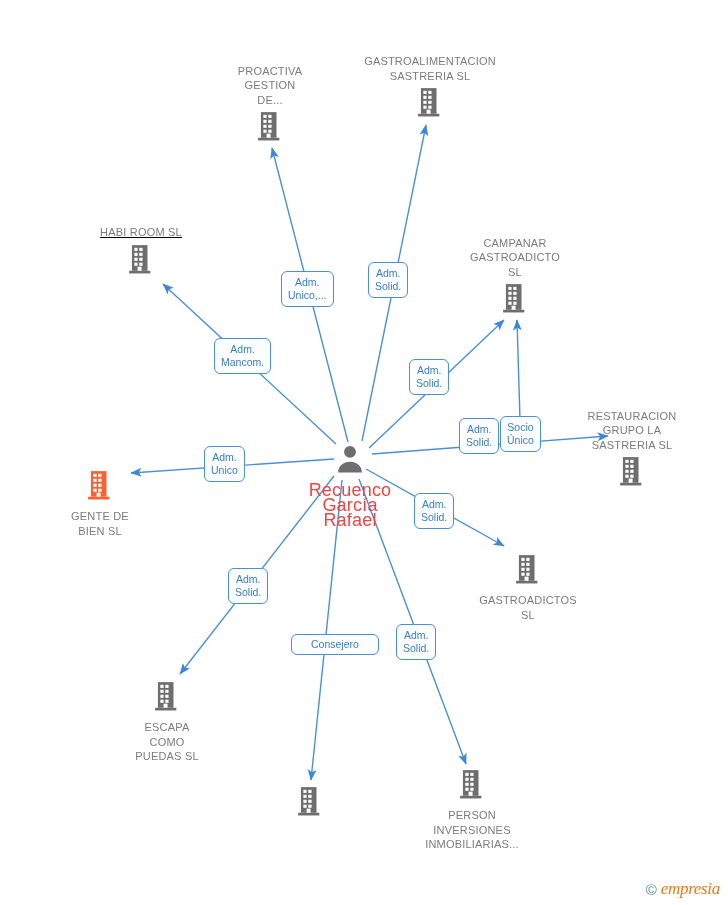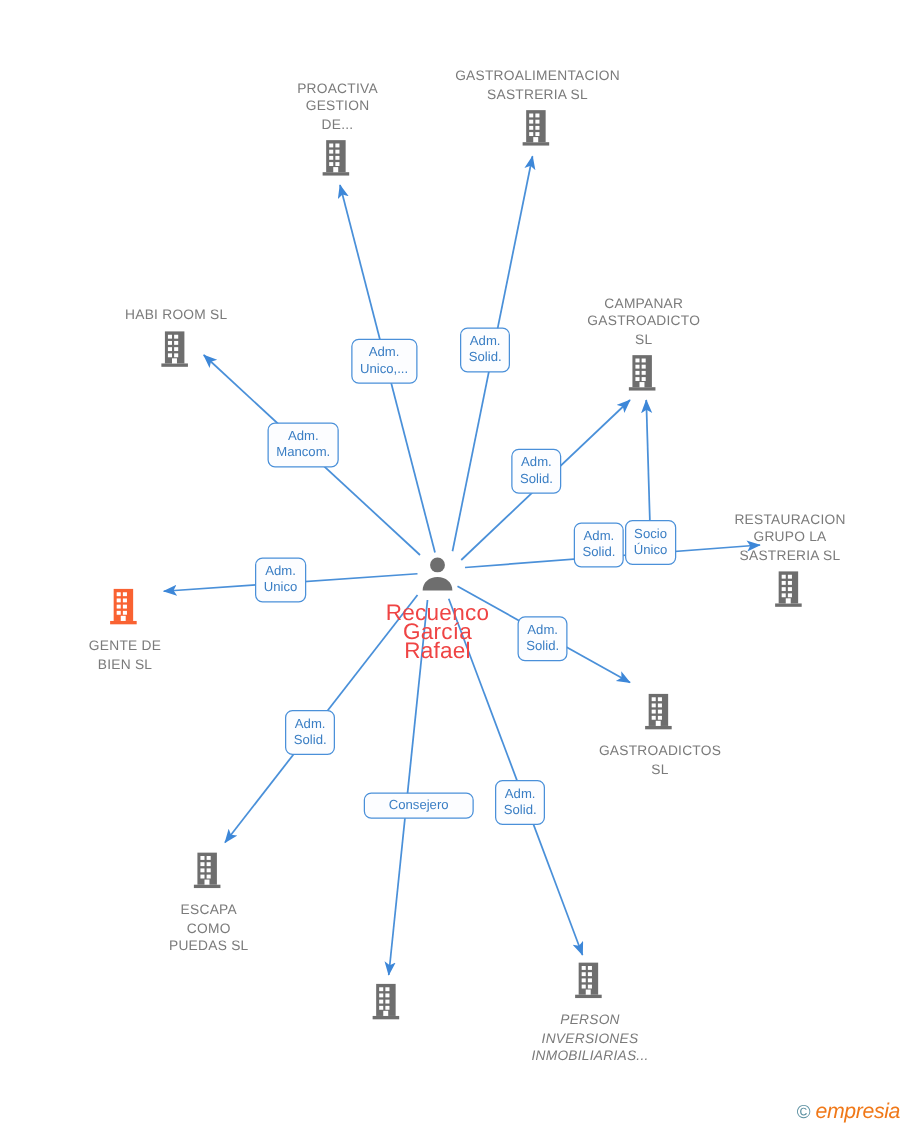--- a/index.html
+++ b/index.html
@@ -88,21 +88,21 @@
     display: flex;
     align-items: center;
     gap: 4px;
     user-select: none;
   }
   #watermark .cmark {
     font-size: 15px;
     color: #5a8fa0;
   }
   #watermark .brand {
-    font-family: Liberation Sans, sans-serif;
+    font-family: Liberation Serif, serif;
     font-style: italic;
     font-size: 17px;
     color: #f07818;
     letter-spacing: -0.3px;
   }
 </style>
 </head>
 <body>
 
 <div id="canvas">
@@ -173,21 +173,21 @@
               <rect x="7.3" y="7.6" width="2.3" height="2.2"></rect>
               <rect x="10.8" y="7.6" width="2.3" height="2.2"></rect>
               <rect x="7.3" y="11.1" width="2.3" height="2.2"></rect>
               <rect x="10.8" y="11.1" width="2.3" height="2.2"></rect>
               <rect x="7.3" y="14.6" width="2.3" height="2.2"></rect>
               <rect x="10.8" y="14.6" width="2.3" height="2.2"></rect>
               <rect x="9.6" y="17.4" width="2.8" height="2.9"></rect>
             </g>
           </svg></span>
       </div>
-      <div class="node company label-above" style="left: 141px; top: 245px;">
+      <div class="node company label-above" style="left: 141px; top: 225px; text-decoration: underline;">
         <span class="caption">HABI ROOM  SL</span>
         <span class="glyph"><svg width="34" height="34" viewBox="0 0 24 24" aria-hidden="true">
             <rect x="5.6" y="2.2" width="11" height="18.1" fill="#6e6e6e"></rect>
             <rect x="3.6" y="20.3" width="15" height="1.9" fill="#6e6e6e"></rect>
             <g fill="#ffffff">
               <rect x="7.3" y="4.1" width="2.3" height="2.2"></rect>
               <rect x="10.8" y="4.1" width="2.3" height="2.2"></rect>
               <rect x="7.3" y="7.6" width="2.3" height="2.2"></rect>
               <rect x="10.8" y="7.6" width="2.3" height="2.2"></rect>
               <rect x="7.3" y="11.1" width="2.3" height="2.2"></rect>
@@ -306,21 +306,21 @@
               <rect x="7.3" y="7.6" width="2.3" height="2.2"></rect>
               <rect x="10.8" y="7.6" width="2.3" height="2.2"></rect>
               <rect x="7.3" y="11.1" width="2.3" height="2.2"></rect>
               <rect x="10.8" y="11.1" width="2.3" height="2.2"></rect>
               <rect x="7.3" y="14.6" width="2.3" height="2.2"></rect>
               <rect x="10.8" y="14.6" width="2.3" height="2.2"></rect>
               <rect x="9.6" y="17.4" width="2.8" height="2.9"></rect>
             </g>
           </svg></span>
       </div>
-      <div class="node company" style="left: 472px; top: 767px; font-style: italic;">
+      <div class="node company" style="left: 472px; top: 767px;">
         <span class="glyph"><svg width="34" height="34" viewBox="0 0 24 24" aria-hidden="true">
             <rect x="5.6" y="2.2" width="11" height="18.1" fill="#6e6e6e"></rect>
             <rect x="3.6" y="20.3" width="15" height="1.9" fill="#6e6e6e"></rect>
             <g fill="#ffffff">
               <rect x="7.3" y="4.1" width="2.3" height="2.2"></rect>
               <rect x="10.8" y="4.1" width="2.3" height="2.2"></rect>
               <rect x="7.3" y="7.6" width="2.3" height="2.2"></rect>
               <rect x="10.8" y="7.6" width="2.3" height="2.2"></rect>
               <rect x="7.3" y="11.1" width="2.3" height="2.2"></rect>
               <rect x="10.8" y="11.1" width="2.3" height="2.2"></rect>

